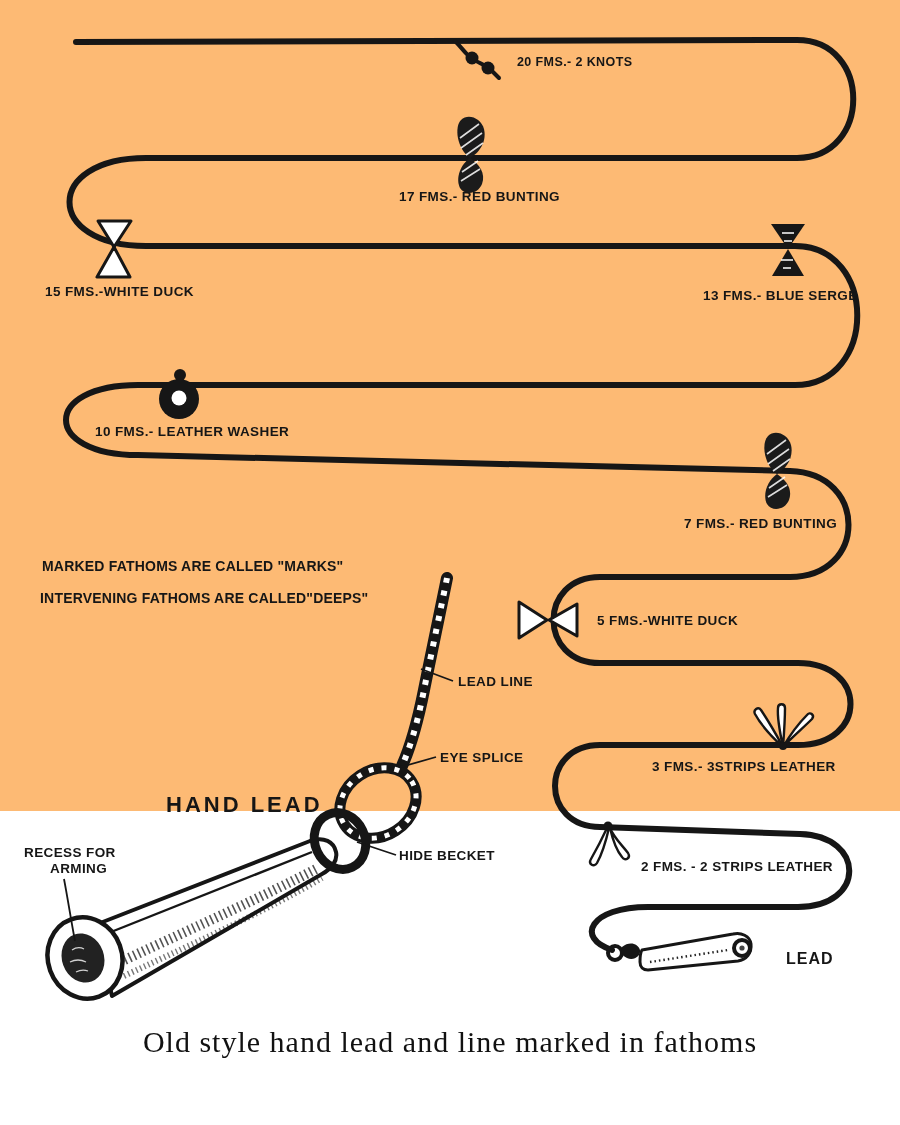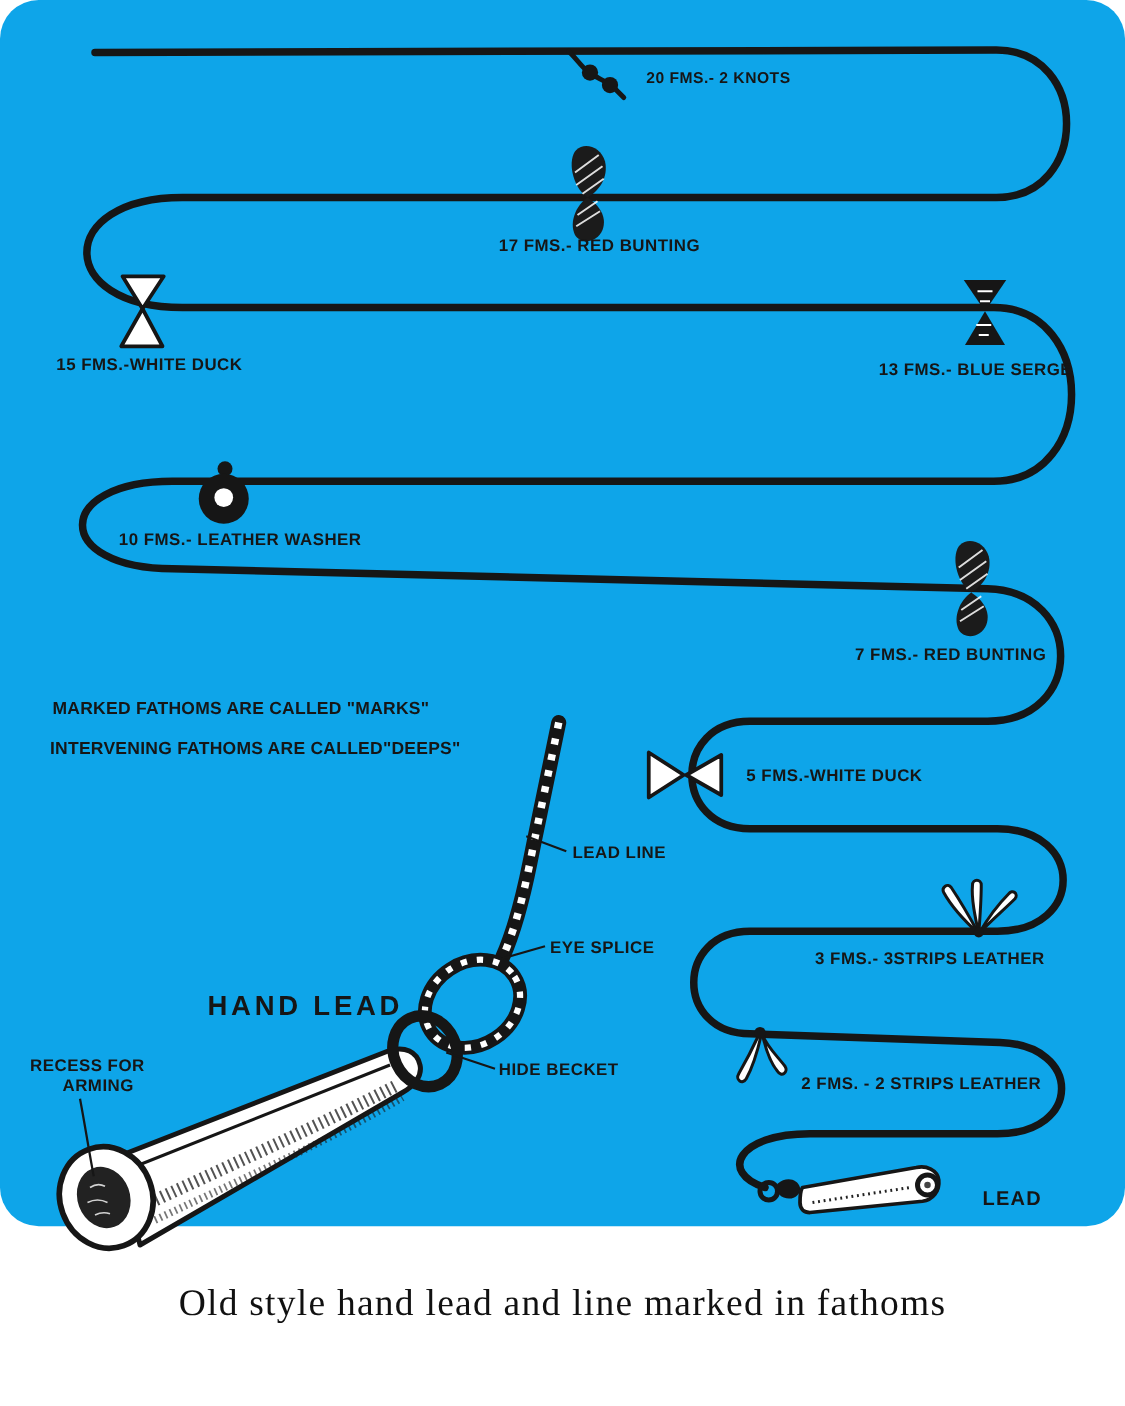--- a/index.html
+++ b/index.html
@@ -1,17 +1,17 @@
 <!DOCTYPE html>
 <html><head>
 <meta charset="utf-8">
 <style>
   html,body{margin:0;padding:0;background:#ffffff;}
   body{width:900px;height:1125px;overflow:hidden;}
-  .page{position:relative;width:900px;height:981px;background:#0ea5e9;border-radius:31px;}
+  .page{position:relative;width:900px;height:811px;background:#fdba74;}
   svg{display:block;}
   .lbl{font-family:"Liberation Sans",sans-serif;font-weight:700;fill:#161616;letter-spacing:.4px;}
   .lbl-sm{font-size:13.5px;}
   .lbl-xs{font-size:12.5px;}
   .lbl-note{font-size:14px;letter-spacing:.2px;}
   .lbl-big{font-size:22px;letter-spacing:3px;}
   .lbl-lead{font-size:16px;letter-spacing:1px;}
   .caption{font-family:"Liberation Serif",serif;font-size:30px;fill:#111;letter-spacing:1px;}
 </style>
 </head>

